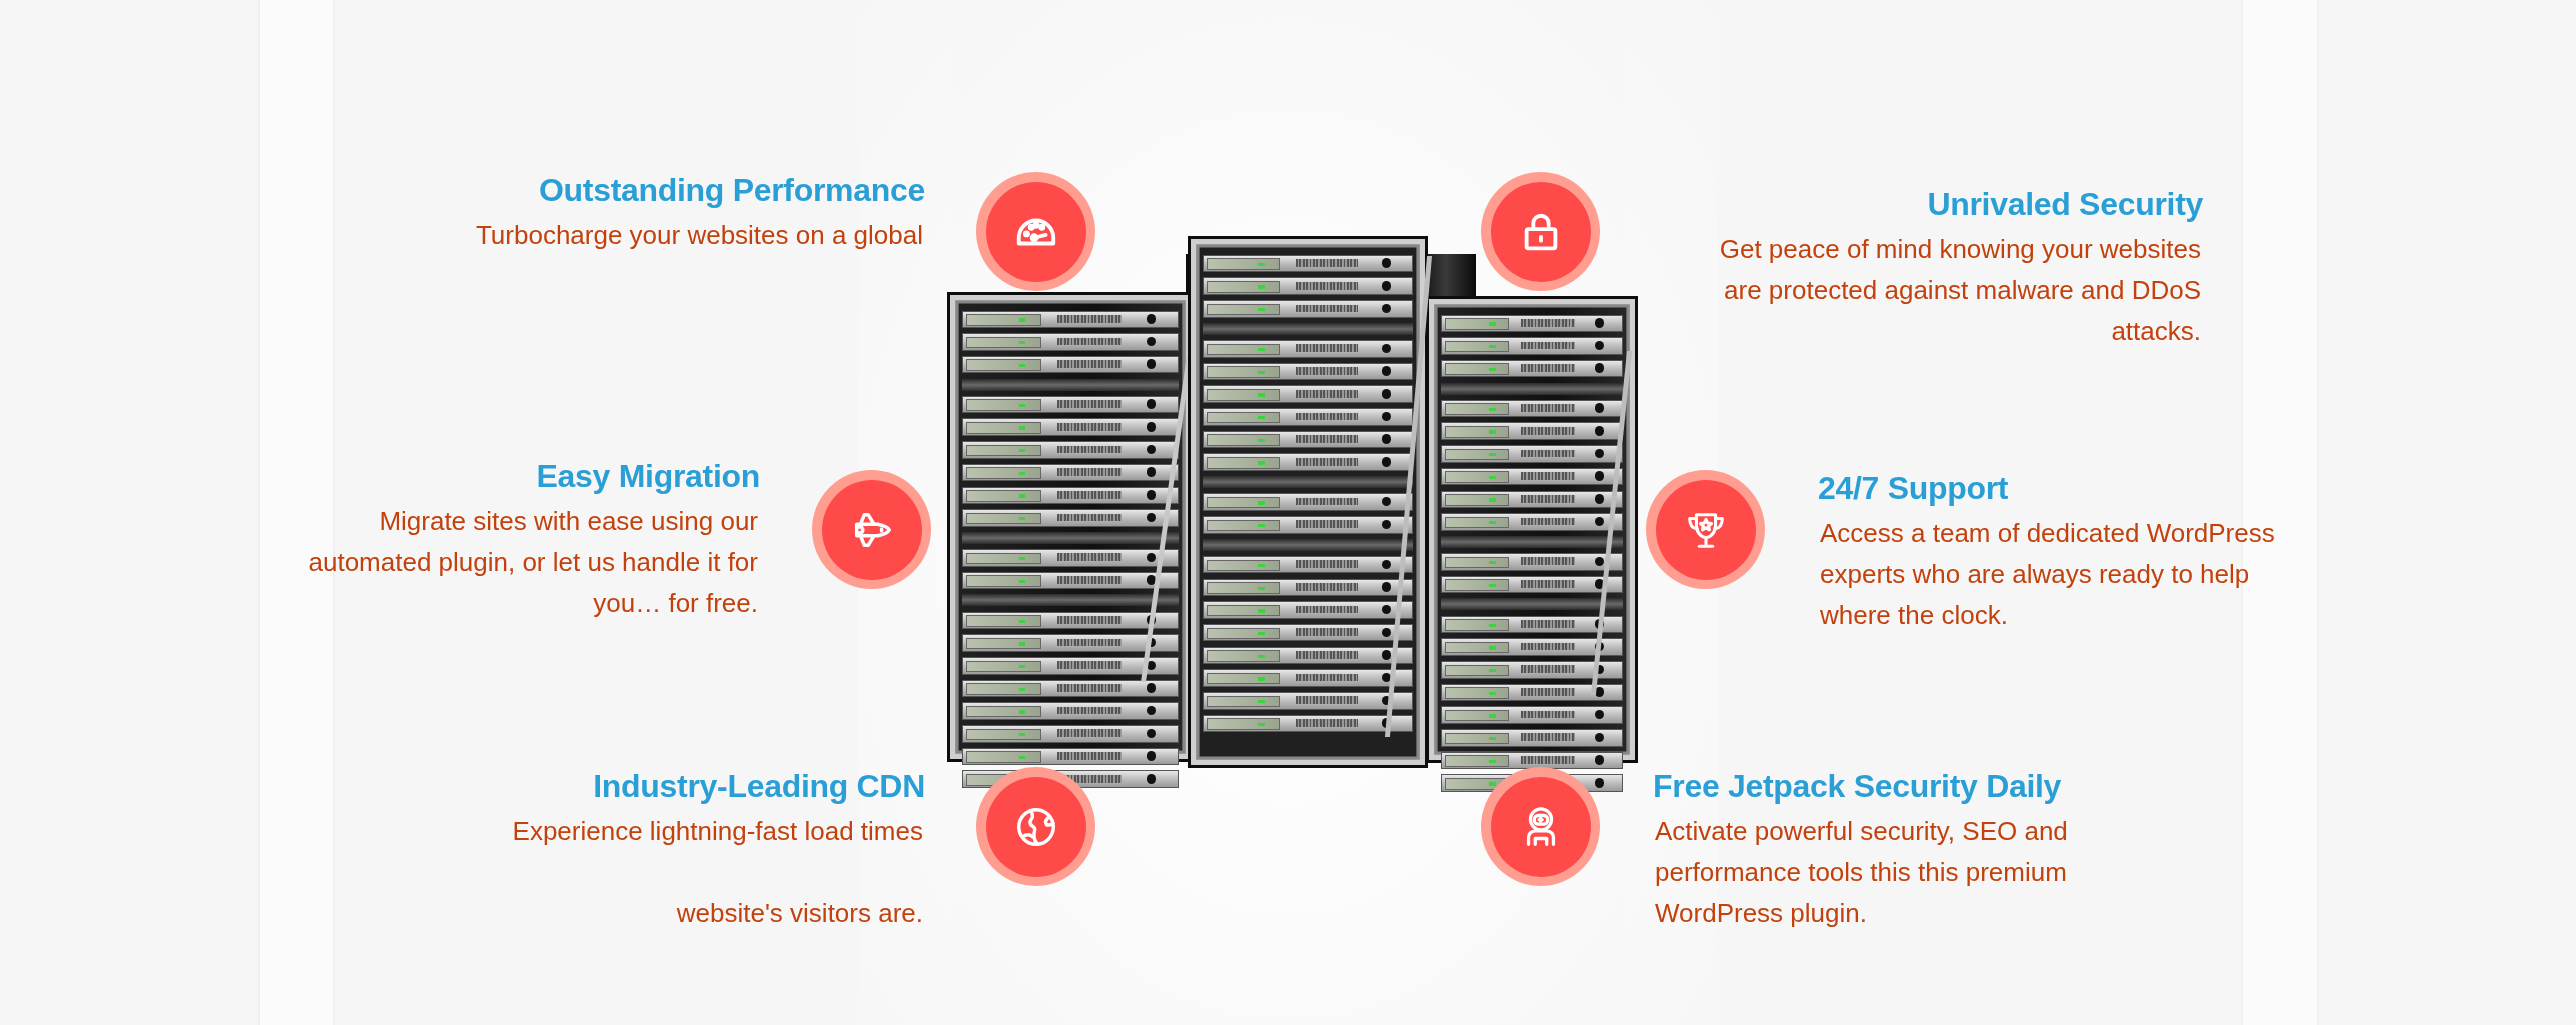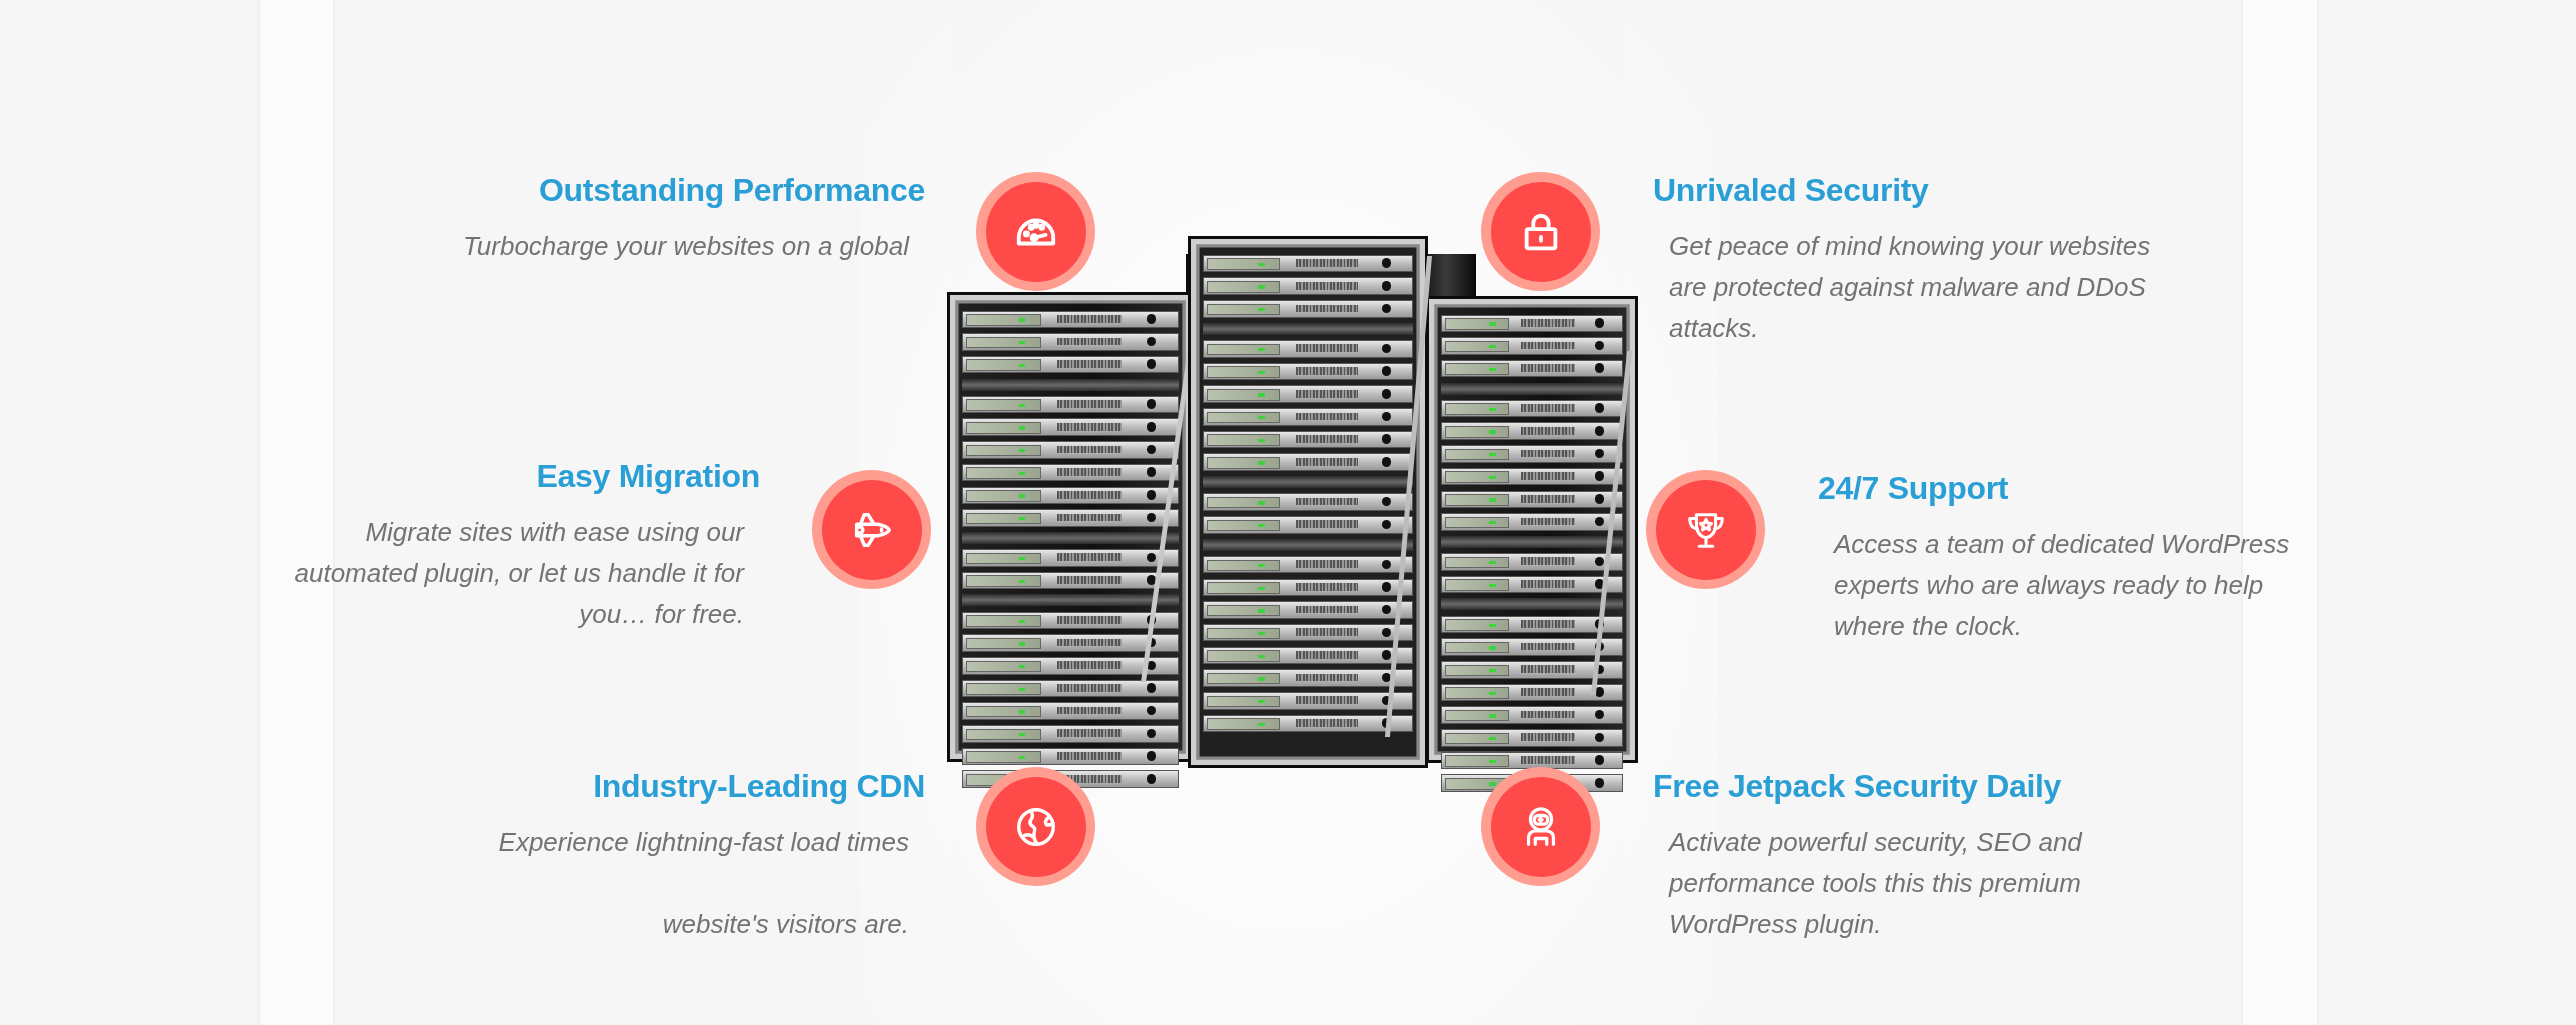--- a/index.html
+++ b/index.html
@@ -21,21 +21,21 @@
 
     
     .feature { position: absolute; z-index: 3; }
     .feature.left { text-align: right; }
     .feature.right { text-align: left; }
     .feature-title {
       color: #2a9fd6; font-weight: bold; font-size: 32px; line-height: 40px;
       margin: 0 0 5.2px 0; letter-spacing: -0.3px;
     }
     .feature-desc {
-      color: #737373; font-size: 26px; line-height: 41px; margin: 16px; font-style: italic;
+      color: #c2410c; font-size: 26px; line-height: 41px; margin: 2px;
     }
 
     
     .icon-circle {
       position: absolute; z-index: 4; width: 119px; height: 119px; border-radius: 50%;
       background: #ff9e90; display: flex; align-items: center; justify-content: center;
     }
     .icon-circle .inner {
       width: 100px; height: 100px; border-radius: 50%; background: #ff4a4a;
       display: flex; align-items: center; justify-content: center;
@@ -536,21 +536,21 @@
   </div>
 </div>
 
 <div class="feature left" style="right:1651px;top:170px;width:533px;">
   <h3 class="feature-title">Outstanding Performance</h3>
   <p class="feature-desc">
     <span>Turbocharge your websites on a global</span><br>
   </p>
 </div>
 
-<div class="feature right" style="left:1653px;top:170px;width:550px;">
+<div class="feature right" style="left:1653px;top:184px;width:550px;text-align:right;">
   <h3 class="feature-title">Unrivaled Security</h3>
   <p class="feature-desc">
     <span>Get peace of mind knowing your websites</span><br>
     <span>are protected against malware and DDoS</span><br>
     <span>attacks.</span>
   </p>
 </div>
 
 <div class="feature left" style="right:1816px;top:456px;width:533px;">
   <h3 class="feature-title">Easy Migration</h3>

